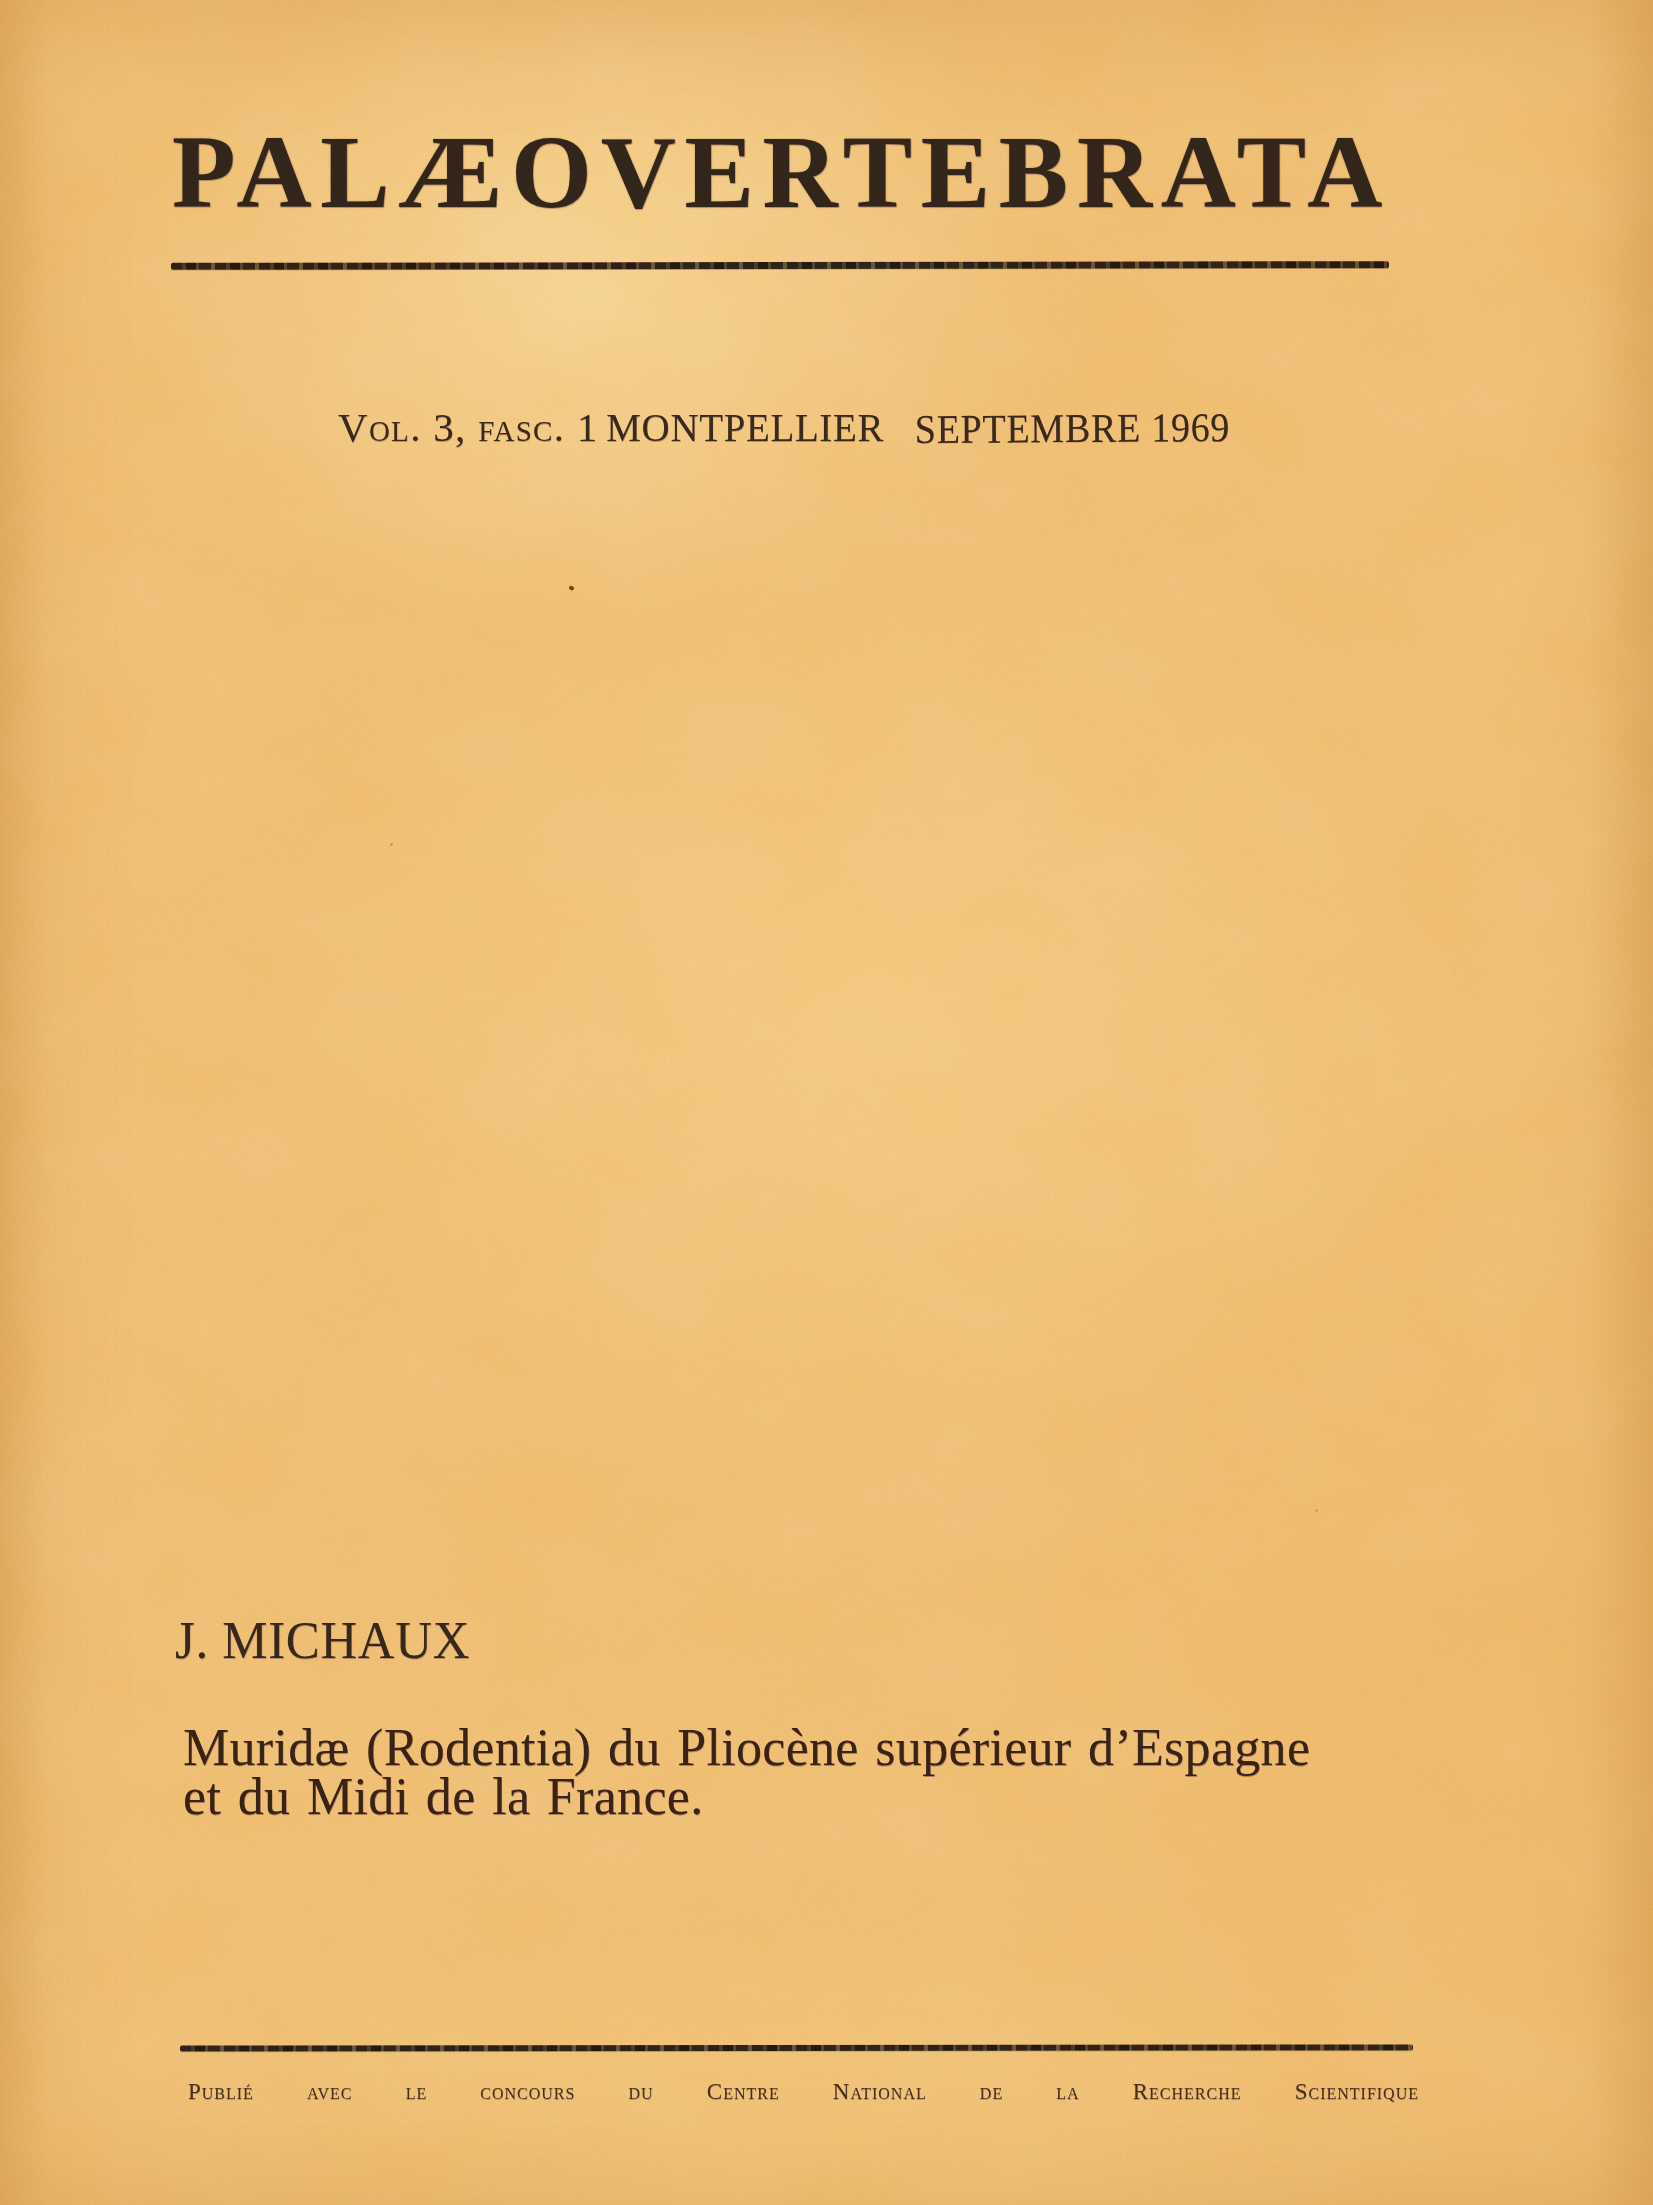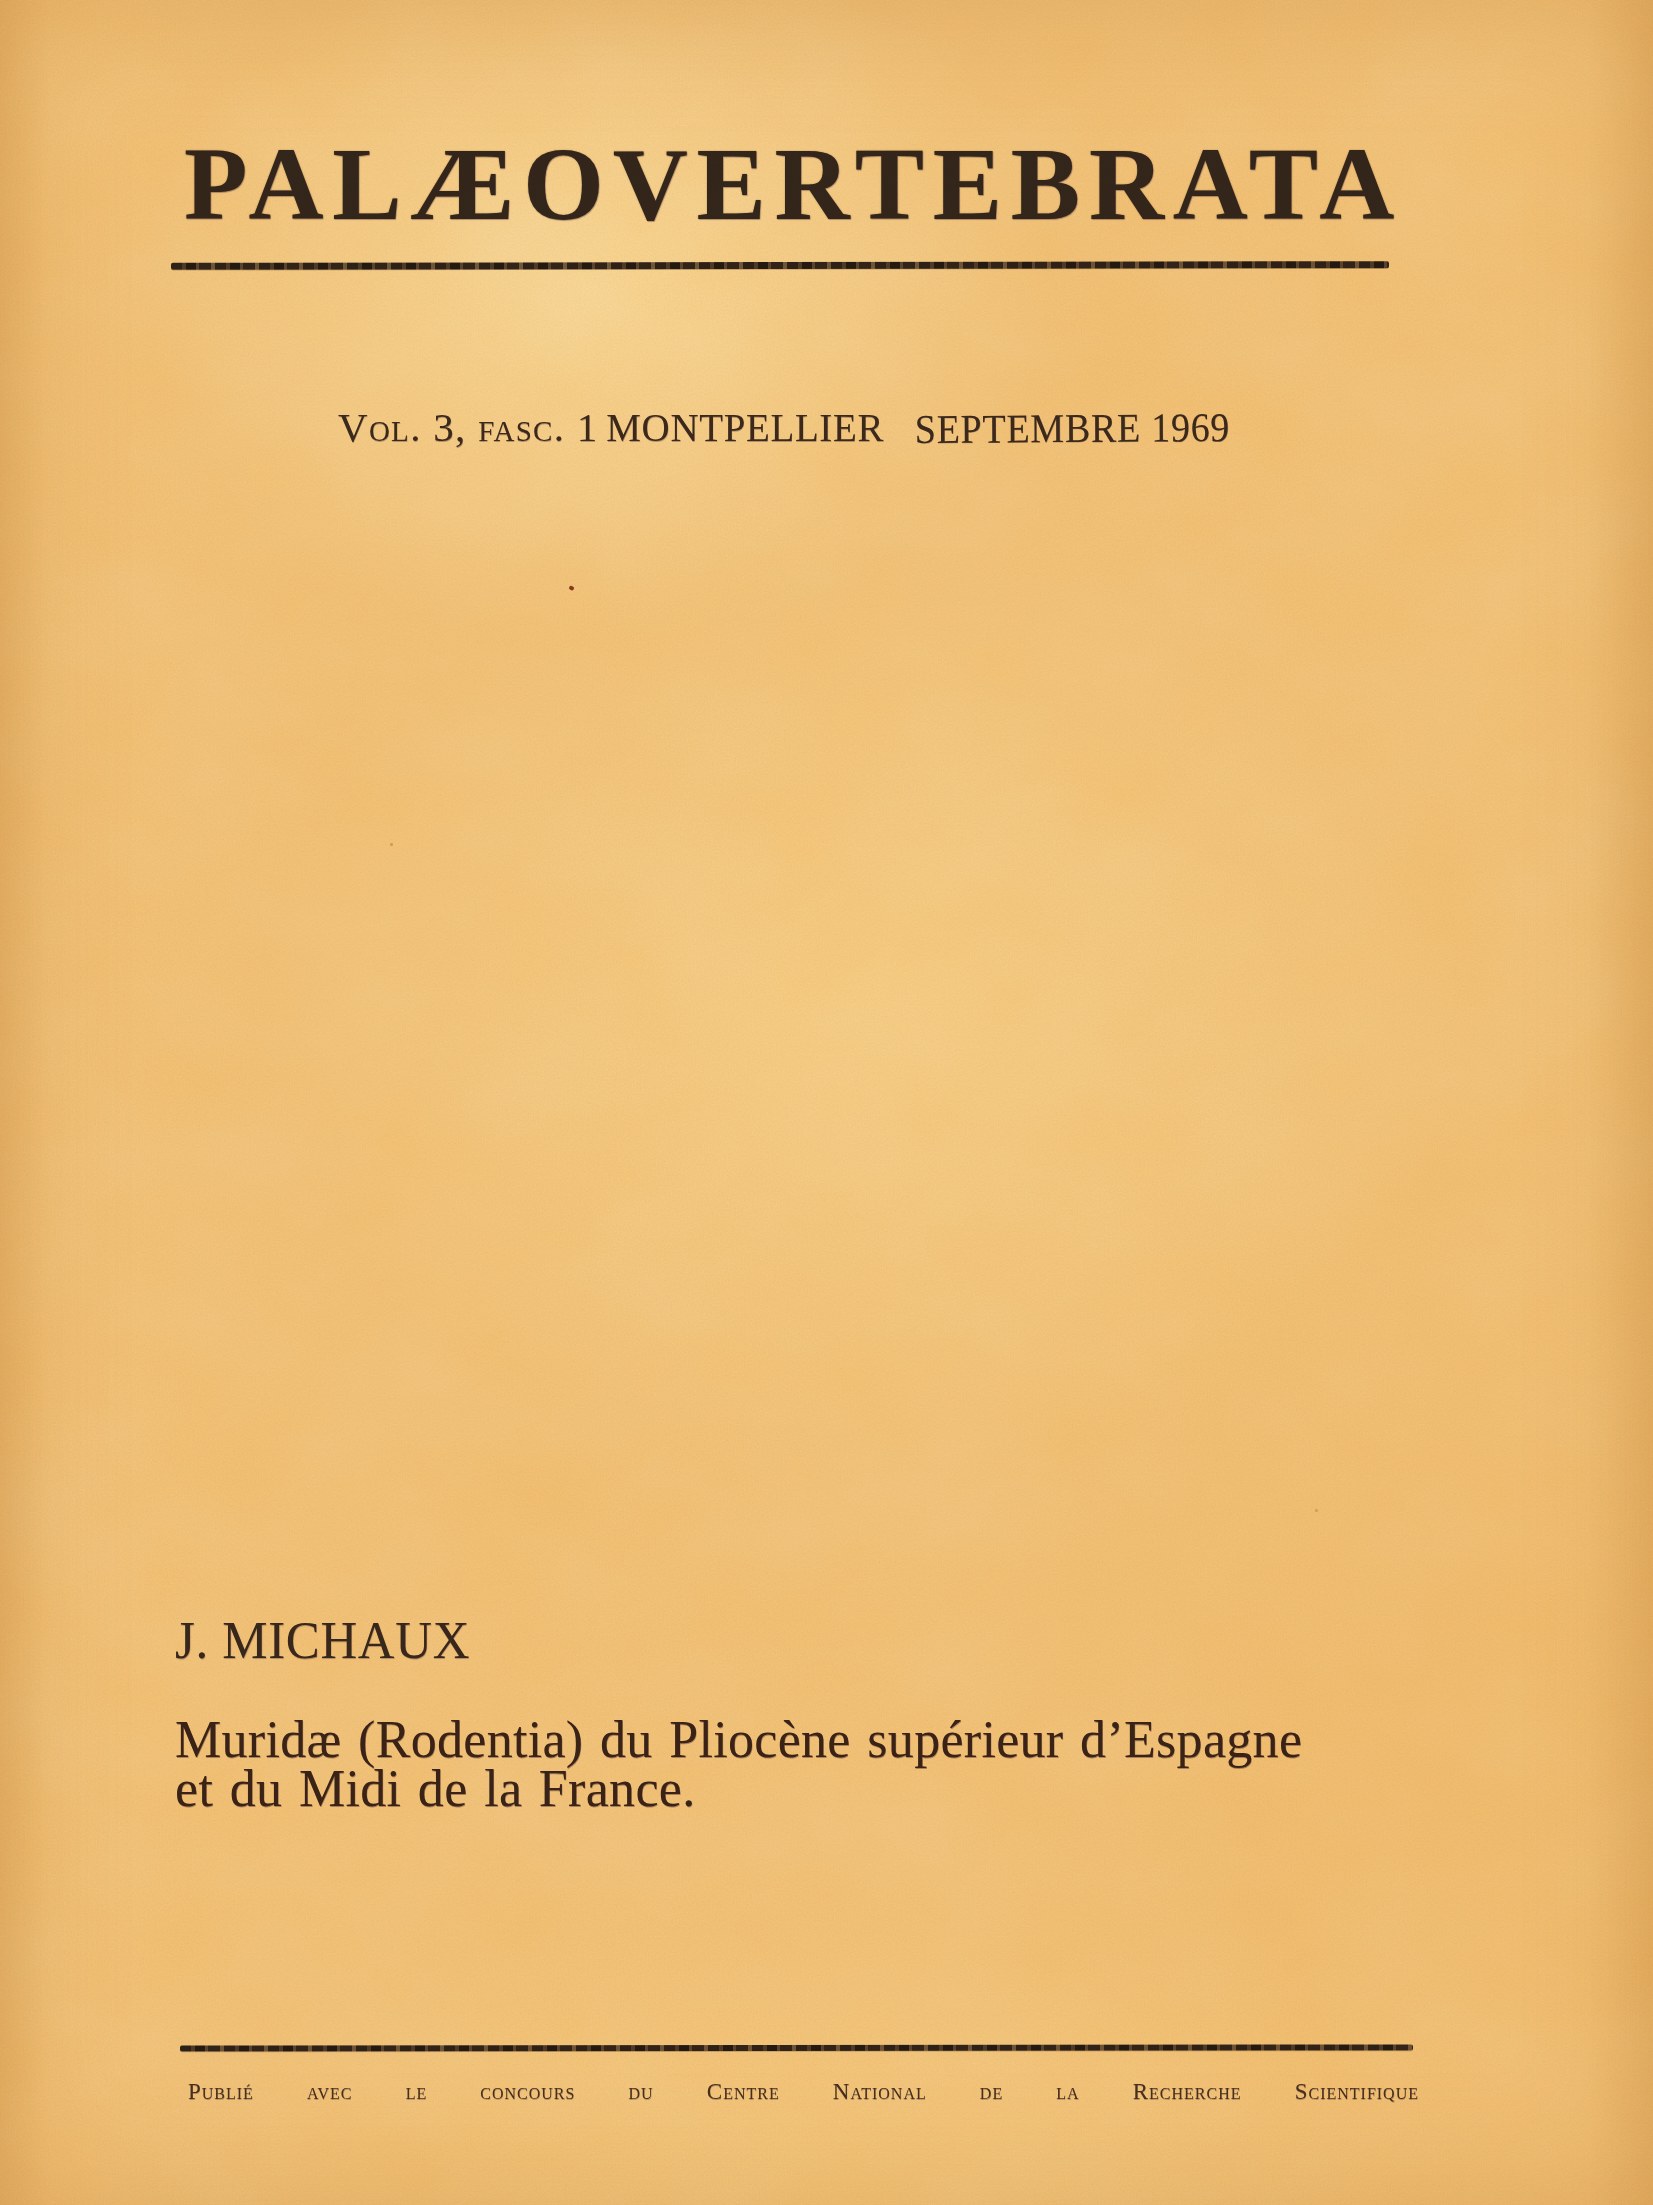--- a/index.html
+++ b/index.html
@@ -17,21 +17,21 @@
       radial-gradient(ellipse 735px 869px at 88% 78%, rgba(238,178,92,0.28), rgba(238,178,92,0) 75%),
       radial-gradient(ellipse 1002px 401px at 50% 100%, rgba(250,216,142,0.35), rgba(250,216,142,0) 70%),
       linear-gradient(90deg, rgba(198,138,58,0.20), rgba(198,138,58,0) 3%, rgba(198,138,58,0) 96%, rgba(198,138,58,0.22));
     box-shadow: inset 0 0 127px rgba(184,118,46,0.30);
   }
   .texture { position: absolute; left: 0; top: 0; mix-blend-mode: multiply; pointer-events: none; }
 
   .title {
     position: absolute;
     left: 172px; top: 120px;
-    margin: 12px;
+    margin: 0;
     font-size: 104px;
     font-weight: 600;
     line-height: 104px;
     letter-spacing: 8.7px;
     white-space: nowrap;
     color: #33261b;
     text-shadow: 0.7px 0.7px 0.7px rgba(92,58,84,0.35), 0 0 1.3px rgba(58,36,22,0.55);
   }
 
   .rule {
@@ -76,21 +76,21 @@
     color: #38281c;
     text-shadow: 0.5px 0.7px 0.7px rgba(96,58,80,0.40);
     transform: scaleX(0.96);
     transform-origin: left center;
     white-space: nowrap;
   }
 
   .article-title {
     position: absolute;
     left: 175px; top: 1715px;
-    margin: 0;
+    margin: 8px;
     font-size: 52px;
     line-height: 49px;
     word-spacing: 3.3px;
     letter-spacing: 0.3px;
     color: #3a2317;
     text-shadow: 0.5px 0.6px 0.6px rgba(90,50,60,0.45);
     white-space: nowrap;
   }
 
   .credit {

